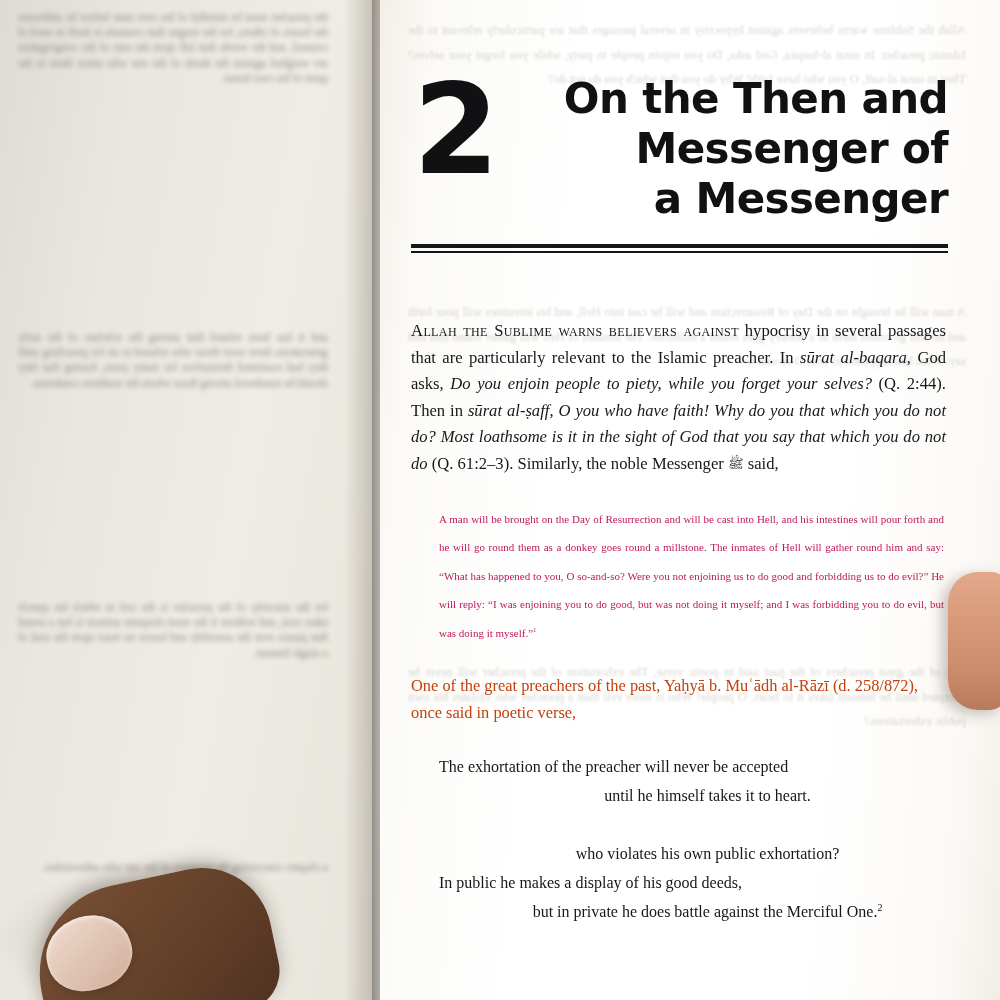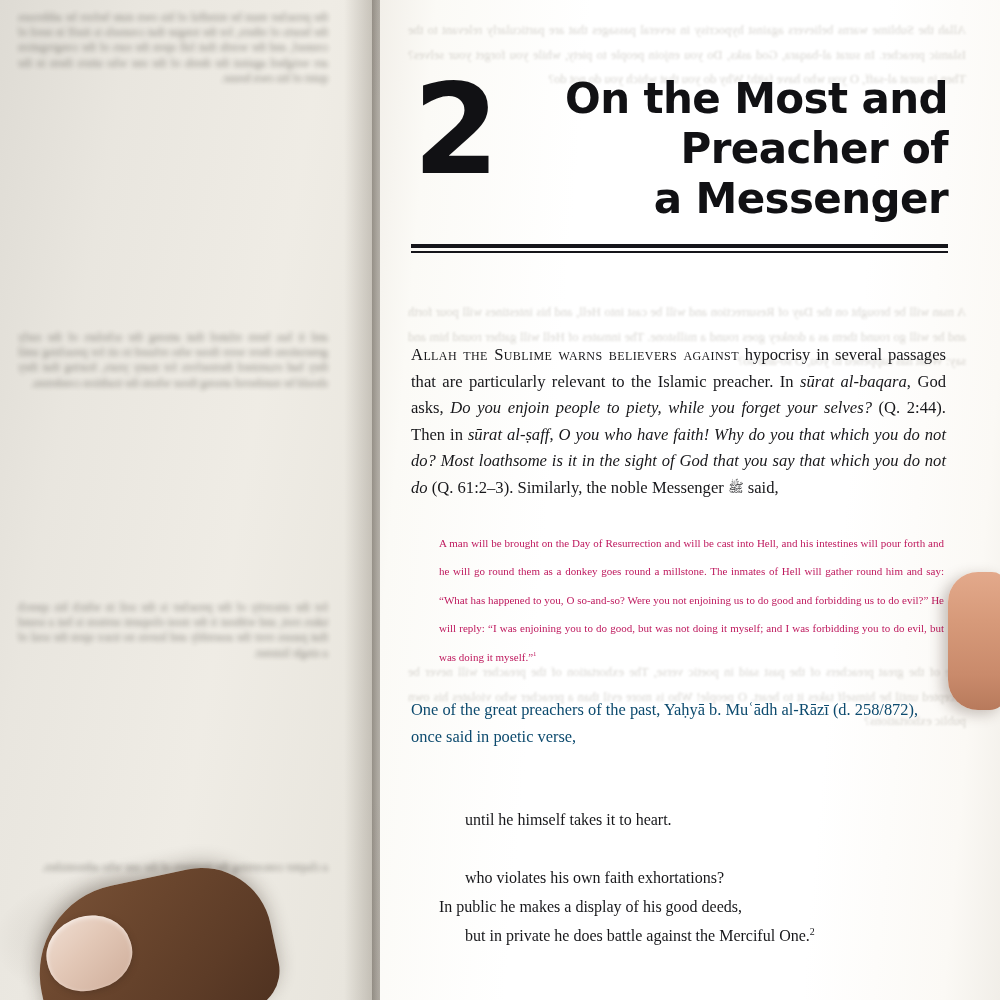--- a/index.html
+++ b/index.html
@@ -135,21 +135,21 @@
     height: 4px;
     background: #15151a;
   }
   .rule-thin {
     height: 1.5px;
     background: #15151a;
     margin-top: 3px;
   }
 
   .body-text {
-    margin-top: 58px;
+    margin-top: 34px;
     padding-left: 6px;
     padding-right: 4px;
     font-size: 16.6px;
     line-height: 26.5px;
     text-align: justify;
     text-justify: inter-word;
     hyphens: auto;
     color: #17171a;
   }
   .smallcaps {
@@ -174,31 +174,31 @@
   }
   sup { font-size: 0.62em; vertical-align: super; line-height: 0; }
 
   .para2 {
     margin-top: 26px;
     padding-left: 6px;
     padding-right: 4px;
     font-size: 16.4px;
     line-height: 26.5px;
     text-align: left;
-    color: #0c4a6e;
+    color: #c2410c;
   }
 
   .verse {
     margin-top: 26px;
     padding-left: 34px;
     font-size: 16px;
     line-height: 29px;
     color: #17171a;
   }
-  .verse .indent { padding-left: 26px; display: block; }
+  .verse .indent { padding-left: 26px; display: block; text-align: center; }
 
   
   .thumb-right {
     position: absolute;
     right: -6px;
     top: 572px;
     width: 58px;
     height: 138px;
     border-radius: 30px 14px 16px 30px;
     background: linear-gradient(180deg, #e3a98b 0%, #d79a7a 35%, #c98a6b 75%, #b87a5c 100%);
@@ -255,41 +255,41 @@
     <div class="ghost g1">Allah the Sublime warns believers against hypocrisy in several passages that are particularly relevant to the Islamic preacher. In surat al-baqara, God asks, Do you enjoin people to piety, while you forget your selves? Then in surat al-saff, O you who have faith! Why do you that which you do not do?</div>
     <div class="ghost g2">A man will be brought on the Day of Resurrection and will be cast into Hell, and his intestines will pour forth and he will go round them as a donkey goes round a millstone. The inmates of Hell will gather round him and say: What has happened to you, O so-and-so?</div>
     <div class="ghost g3">One of the great preachers of the past said in poetic verse, The exhortation of the preacher will never be accepted until he himself takes it to heart. O people! Who is more evil than a preacher who violates his own public exhortations?</div>
   </div>
 
   <div class="content">
 
     <div class="chapter-head">
       <div class="chapter-number">2</div>
       <div class="chapter-title">
-        <div>On the Most and</div>
-        <div>Preacher of</div>
+        <div>On the Then and</div>
+        <div>Messenger of</div>
         <div>a Messenger</div>
       </div>
       <div class="rule-wrap">
         <div class="rule-thick"></div>
         <div class="rule-thin"></div>
       </div>
     </div>
 
     <p class="body-text"><span class="smallcaps">Allah the Sublime warns believers against</span><span> hypocrisy in several passages that are particularly relevant to the Islamic preacher. In </span><span class="it">sūrat al-baqara</span><span>, God asks, </span><span class="it">Do you enjoin people to piety, while you forget your selves?</span><span> (Q. 2:44). Then in </span><span class="it">sūrat al-ṣaff</span><span>, </span><span class="it">O you who have faith! Why do you that which you do not do? Most loathsome is it in the sight of God that you say that which you do not do</span><span> (Q. 61:2–3). Similarly, the noble Messenger </span><span class="seal">ﷺ</span><span> said,</span></p>
 
     <blockquote class="blockquote"><span>A man will be brought on the Day of Resurrection and will be cast into Hell, and his intestines will pour forth and he will go round them as a donkey goes round a millstone. The inmates of Hell will gather round him and say: “What has happened to you, O so-and-so? Were you not enjoining us to do good and forbidding us to do evil?” He will reply: “I was enjoining you to do good, but was not doing it myself; and I was forbidding you to do evil, but was doing it myself.”</span><sup>1</sup></blockquote>
 
     <p class="para2">One of the great preachers of the past, Yaḥyā b. Muʿādh al-Rāzī (d. 258/872), once said in poetic verse,</p>
 
     <div class="verse">
-      <br>
+      <span>The exhortation of the preacher will never be accepted</span><br>
       <span class="indent">until he himself takes it to heart.</span>
       <br>
-      <span class="indent">who violates his own faith exhortations?</span>
+      <span class="indent">who violates his own public exhortation?</span>
       <span>In public he makes a display of his good deeds,</span><br>
       <span class="indent"><span>but in private he does battle against the Merciful One.</span><sup>2</sup></span>
     </div>
 
   </div>
 
   <div class="finger-shadow"></div>
   <div class="thumb-right"></div>
   <div class="thumb-bottom"></div>
   <div class="nail"></div>

